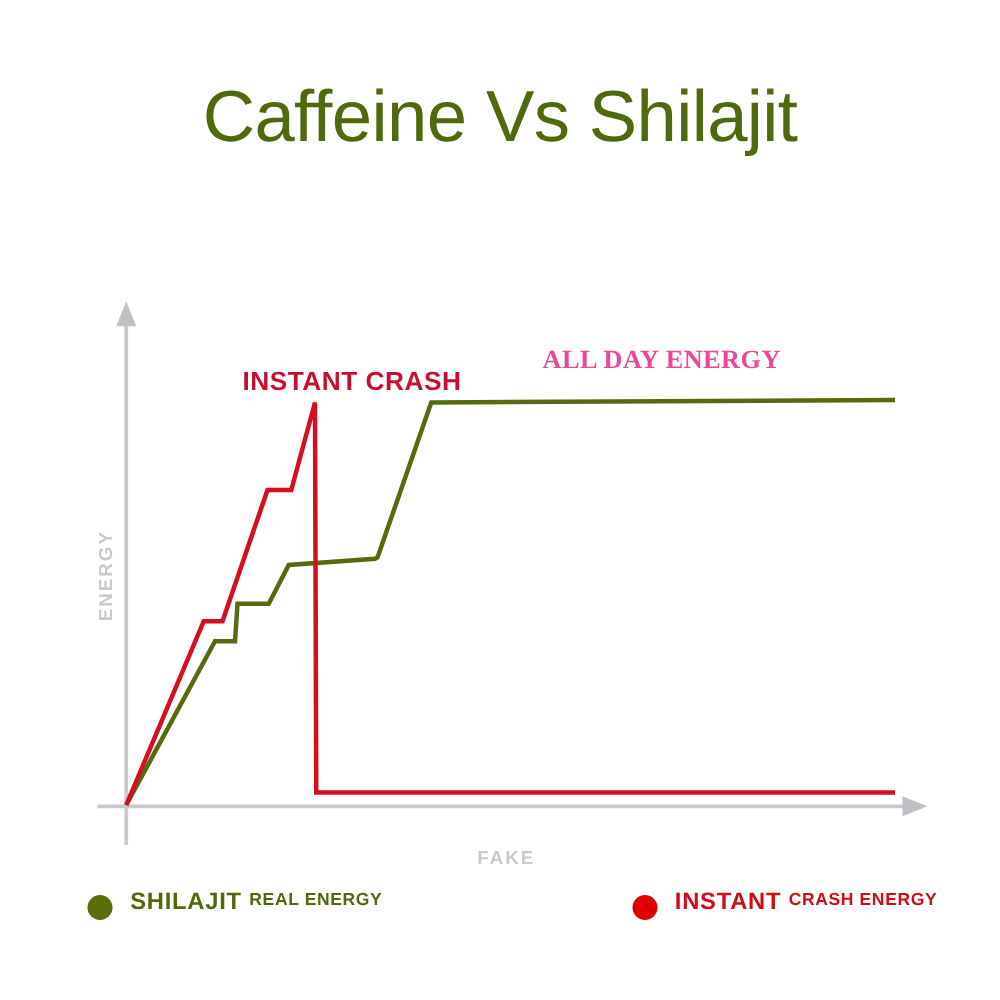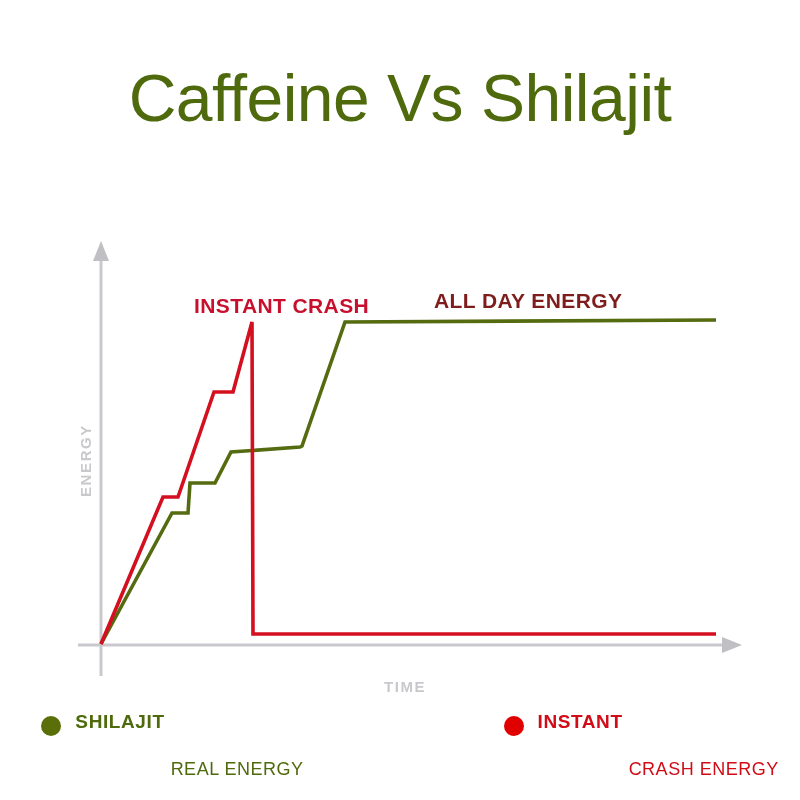--- a/index.html
+++ b/index.html
@@ -20,21 +20,21 @@
     width: 800px;
     height: 800px;
   }
   .title {
     position: absolute;
     left: 0;
     top: 62px;
     width: 800px;
     text-align: center;
     font-family: "Liberation Sans", sans-serif;
-    font-size: 66px;
+    font-size: 58px;
     font-weight: 400;
     letter-spacing: -0.5px;
     color: #4e6a0c;
     line-height: 1.1;
     white-space: nowrap;
   }
   .chart-area {
     position: absolute;
     left: 0;
     top: 0;
@@ -57,22 +57,23 @@
     letter-spacing: 0.4px;
     white-space: nowrap;
   }
   .ann-crash {
     left: 194px;
     top: 294px;
     color: #c8102e;
   }
   .ann-allday {
     left: 434px;
-    top: 289px;
-    color: #7f1d1d;
+    top: 275px;
+    color: #ec4899;
+    font-family: Liberation Serif, serif;
   }
   .axis-label {
     position: absolute;
     font-family: "Liberation Sans", sans-serif;
     font-size: 15px;
     font-weight: 700;
     letter-spacing: 1.6px;
     color: #c9c9cd;
     white-space: nowrap;
   }
@@ -117,26 +118,25 @@
   .legend-title {
     font-family: "Liberation Sans", sans-serif;
     font-size: 19px;
     font-weight: 700;
     letter-spacing: 0.6px;
     line-height: 1;
     white-space: nowrap;
   }
   .legend-sub {
     font-family: "Liberation Sans", sans-serif;
-    font-size: 18px;
-    font-weight: 400;
+    font-size: 14px;
+    font-weight: 700;
     letter-spacing: 0.5px;
     line-height: 1;
     white-space: nowrap;
-    margin-top: 48px;
   }
   .legend-green .legend-title,
   .legend-green .legend-sub { color: #4e6a0c; }
   .legend-red .legend-title,
   .legend-red .legend-sub { color: #d10c17; }
 </style>
 </head>
 <body>
 
 <div id="infographic">
@@ -155,21 +155,21 @@
 
       <polyline fill="none" stroke="#556b10" stroke-width="3.6" stroke-linejoin="miter" stroke-linecap="butt" points="101,644 172,513 188,513 190,483 215,483 231,452 300,447 302,446 345,322 716,320"></polyline>
 
       <polyline fill="none" stroke="#d40f1f" stroke-width="3.6" stroke-linejoin="miter" stroke-linecap="butt" points="101,644 163,497 178,497 214,392 233,392 252,322 253,634 716,634"></polyline>
     </svg>
 
     <div class="ann ann-crash">INSTANT CRASH</div>
     <div class="ann ann-allday">ALL DAY ENERGY</div>
 
     <div class="axis-label axis-label-y">ENERGY</div>
-    <div class="axis-label axis-label-x">TIME</div>
+    <div class="axis-label axis-label-x">FAKE</div>
 
   </div>
 
   <div class="legend">
 
     <div class="legend-item legend-green">
       <span class="legend-dot green"></span>
       <span class="legend-text">
         <span class="legend-title">SHILAJIT</span>
         <span class="legend-sub">REAL ENERGY</span>

